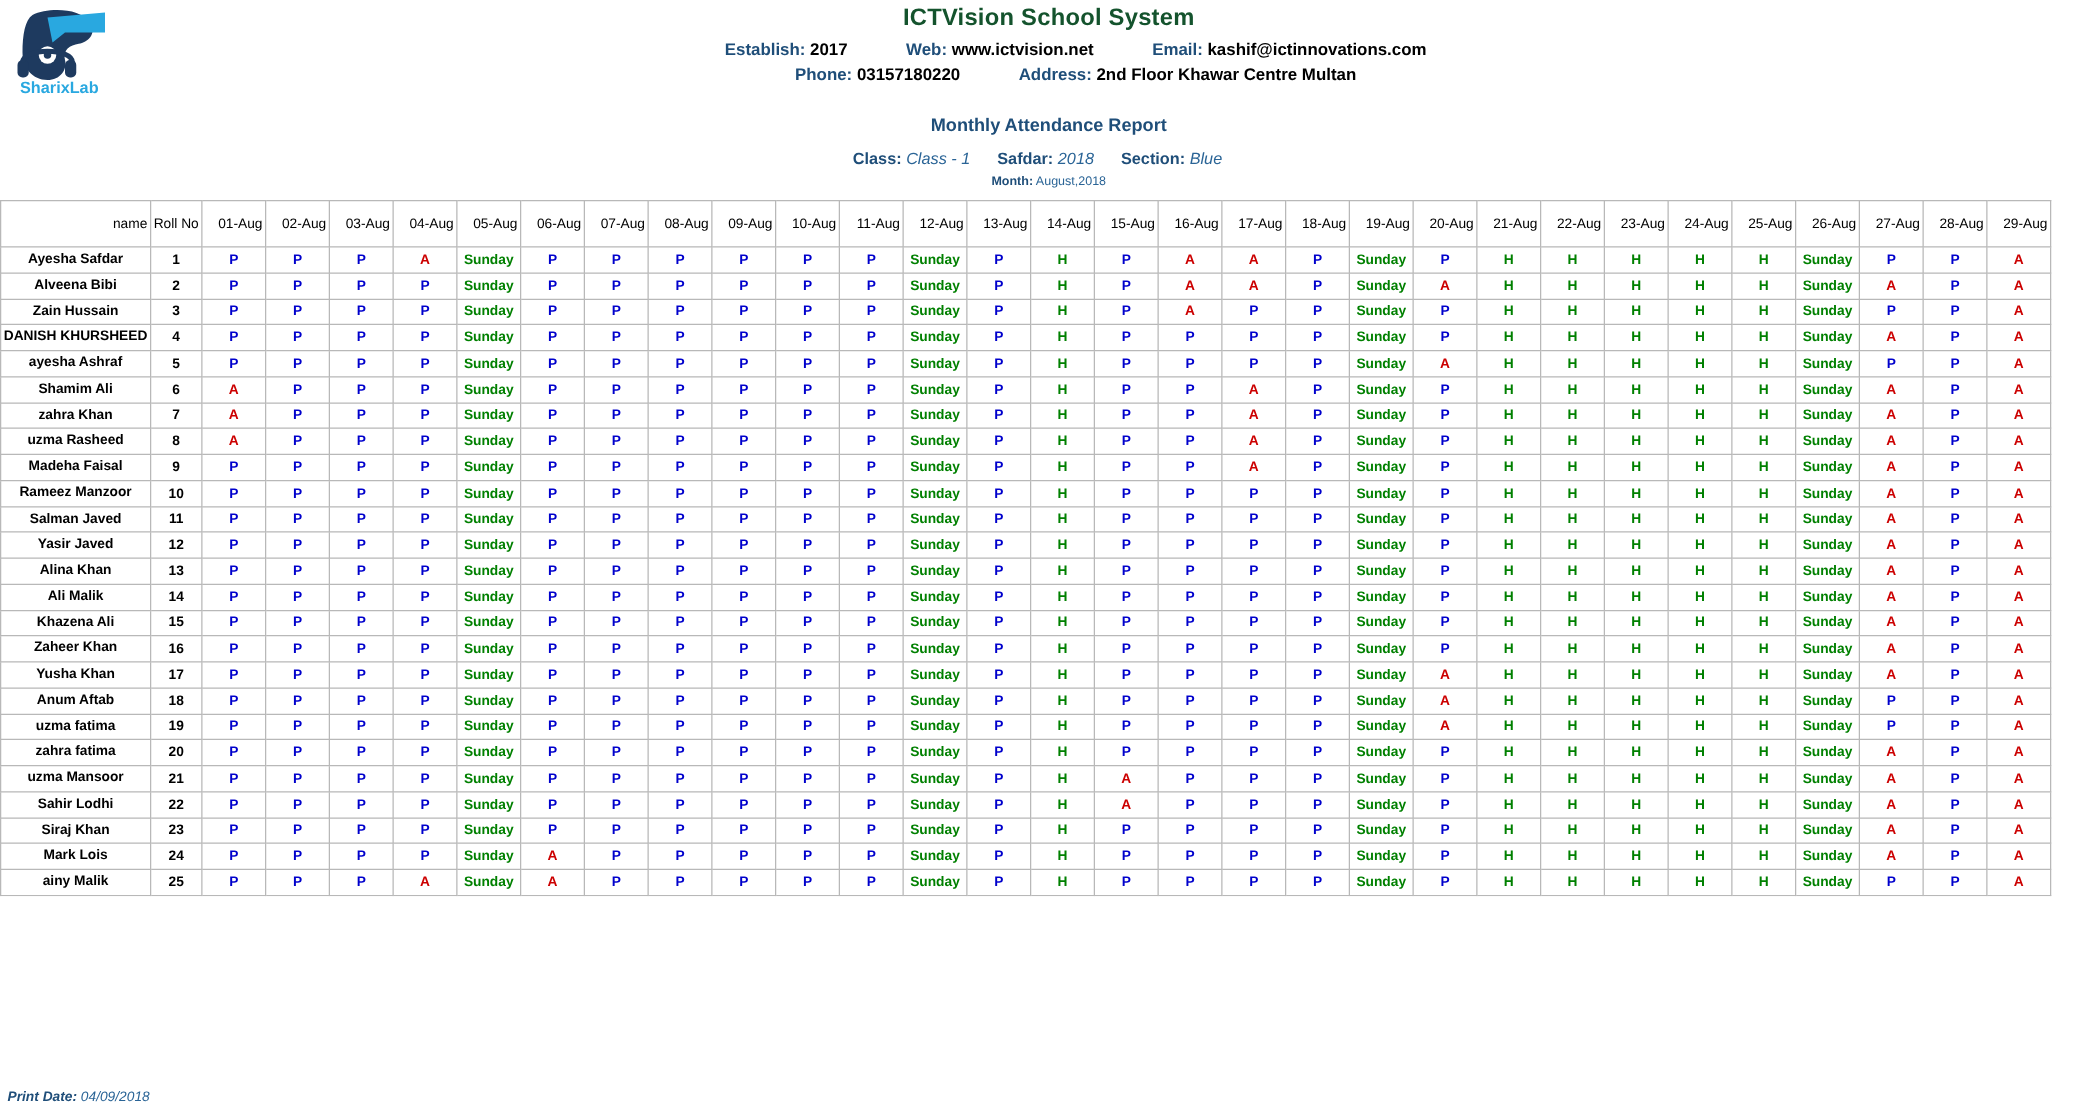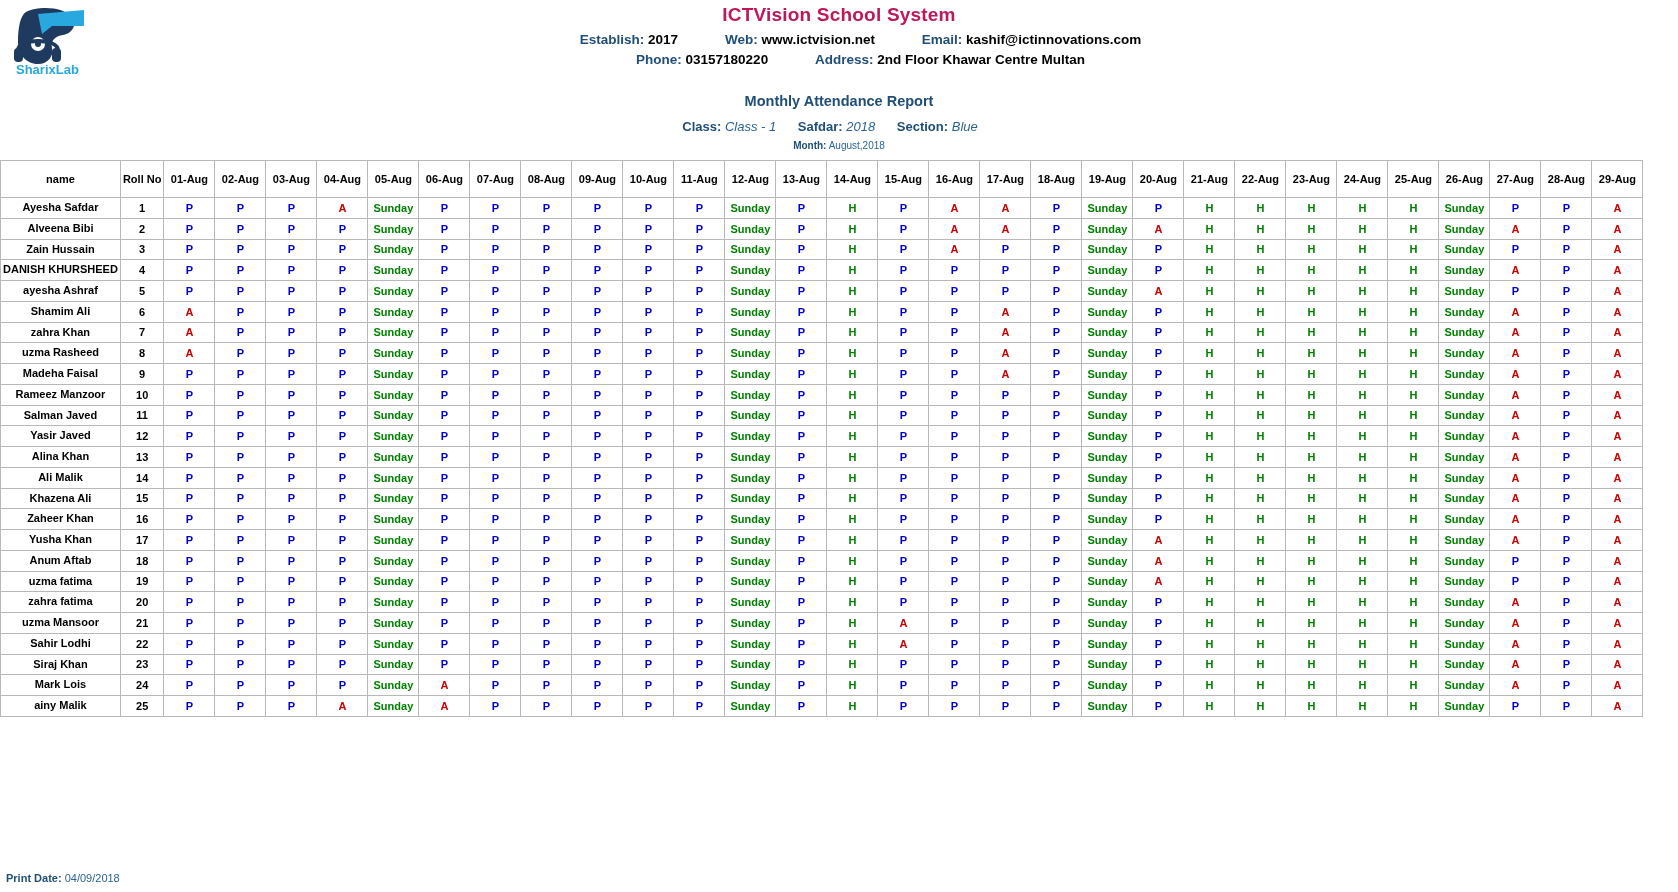--- a/index.html
+++ b/index.html
@@ -31,21 +31,21 @@
   .logo svg { display: block; }
 
   
   .header {
     text-align: center;
     padding-top: 4px;
   }
   .school-title {
     font-size: 19px;
     font-weight: bold;
-    color: #be185d;
+    color: #14532d;
     margin: 0 0 6px 0;
     letter-spacing: .2px;
   }
   .meta-line {
     font-size: 13.5px;
     color: #1f4e79;
     margin: 0 0 5px 0;
   }
   .meta-line .lbl {
     font-weight: bold;
@@ -96,23 +96,24 @@
   table.att th, table.att td {
     border: 1px solid #b8b8b8;
     text-align: center;
     vertical-align: middle;
     padding: 3px 2px;
     font-weight: bold;
     white-space: nowrap;
   }
   table.att thead th {
     font-size: 11px;
-    font-weight: bold;
+    font-weight: normal;
     color: #000;
     height: 30px;
+    text-align: right;
   }
   col.c-name { width: 70px; }
   col.c-roll { width: 36px; }
   col.c-day  { width: 51px; }
 
   td.name-cell {
     font-size: 11px;
     font-weight: bold;
     white-space: normal;
     line-height: 1.25;
@@ -125,20 +126,21 @@
   .h  { color: #008000; }
   .sun{ color: #008000; }
 
   .footer {
     position: absolute;
     left: 6px;
     top: 872px;
     font-size: 11px;
     color: #1f4e79;
     font-weight: bold;
+    font-style: italic;
   }
   .footer .val { font-weight: normal; color: #2a6496; }
 </style>
 </head>
 <body>
 
 <div class="page">
 
   <div class="logo">
     <svg width="92" height="72" viewBox="0 0 92 72" xmlns="http://www.w3.org/2000/svg">

